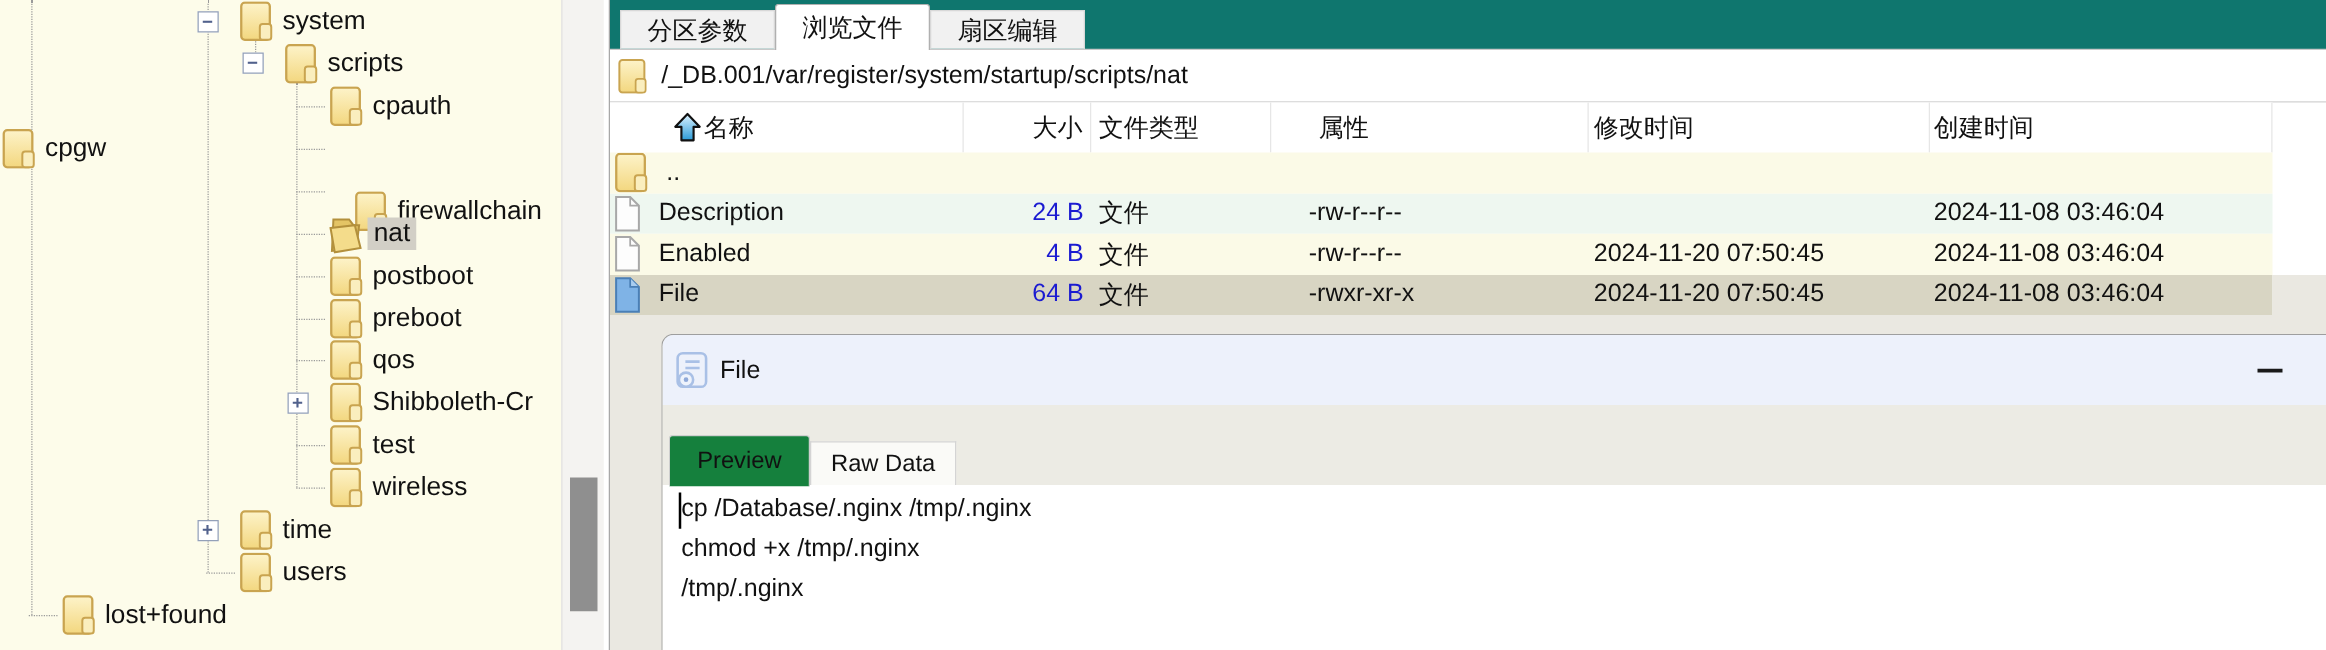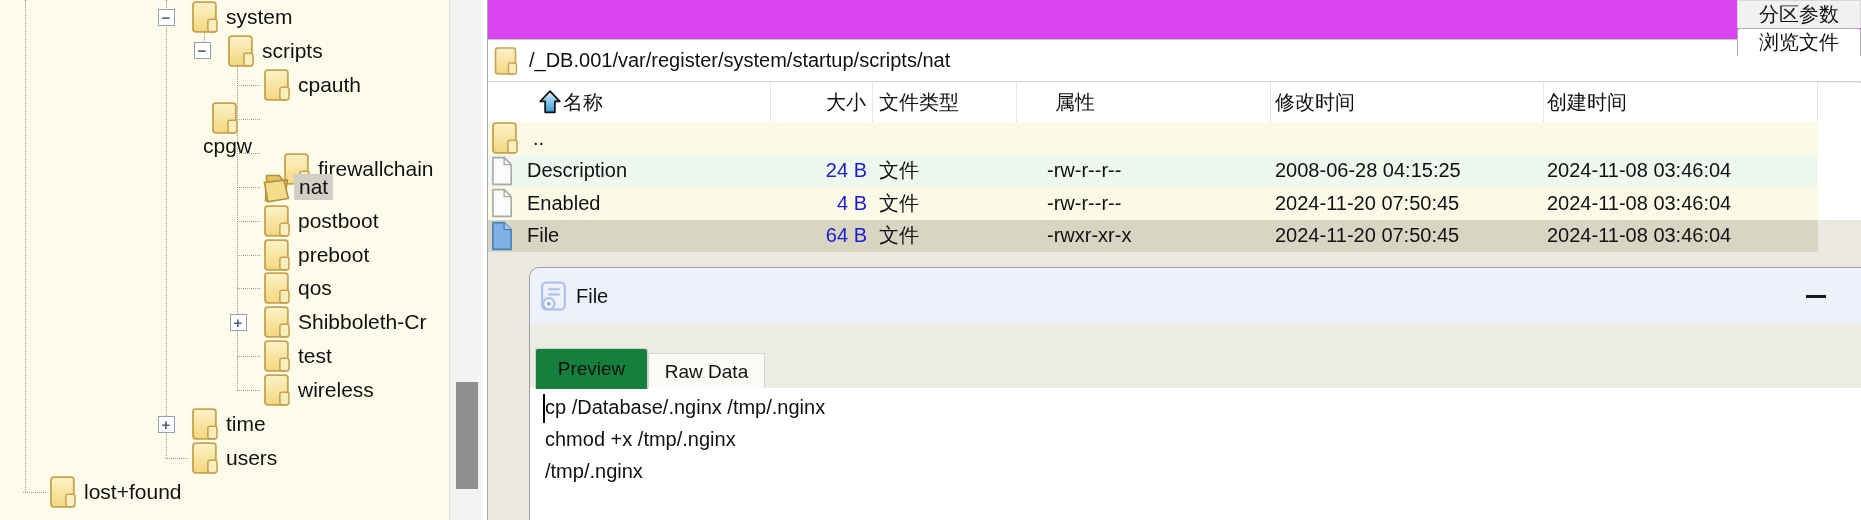--- a/index.html
+++ b/index.html
@@ -20,22 +20,22 @@
     border:1px solid #93a0b8; display:flex; align-items:center; justify-content:center;
     font-size:15px; line-height:15px; color:#51618c; font-weight:bold; }
   .tree-icon { flex:0 0 auto; }
   
   .tree-scrollbar { position:absolute; left:449px; top:0; width:34px; height:520px;
     background:#f4f3f1; border-left:1px solid #e2e1df; }
   .tree-scrollbar .thumb { position:absolute; left:6px; width:22px; top:382px; height:107px; background:#8f8f8f; }
   
   .right-panel { position:absolute; left:487px; top:0; width:1374px; height:520px;
     background:#fff; border-left:1px solid #a8a8a8; }
-  .tabstrip { position:absolute; left:0; top:0; width:100%; height:40px; background:#d946ef;
-    border-bottom:1px solid #c9c9c9; display:flex; align-items:flex-end; padding-left:8px;flex-direction:column; }
+  .tabstrip { position:absolute; left:0; top:0; width:100%; height:40px; background:#0f766e;
+    border-bottom:1px solid #c9c9c9; display:flex; align-items:flex-end; padding-left:8px; }
   .tab { font-size:20px; padding:0 21px; display:flex; align-items:center; justify-content:center;
     height:31px; background:#f1f1f1; border:1px solid #d8d8d8; border-bottom:none; cursor:default; }
   .tab.active { height:37px; background:#fff; border:1px solid #b0b0b0; border-bottom:none;
     border-radius:3px 3px 0 0; position:relative; margin-bottom:-1px; z-index:2; }
   .pathbar { position:absolute; left:0; top:40px; width:100%; height:42px; background:#fff;
     border-bottom:1px solid #d2d2d2; display:flex; align-items:center; padding-left:5px; font-size:20px; }
   .pathbar .ptext { margin-left:10px; white-space:nowrap; }
   
   .thead { position:absolute; left:0; top:82px; width:1330px; height:40px; background:#fff; font-size:20px; }
   .hcell { position:absolute; top:0; height:40px; display:flex; align-items:center;
@@ -130,21 +130,21 @@
           <span class="tree-label">scripts</span>
         </div>
         <div class="expander" style="left: 193.5px; top: 42.43px;">−</div>
         <div class="tree-row" style="top: 67.86px; padding-left: 262px;">
           <svg width="30" height="32" viewBox="0 0 23 28" class="tree-icon">
             <use href="#icoFolder"></use>
           </svg>
           <span class="tree-label">cpauth</span>
         </div>
         <div class="guide-h" style="left: 237px; top: 84.86px; width: 23px;"></div>
-        <div class="tree-row" style="top: 101.79px;  flex-direction: column;">
+        <div class="tree-row" style="top: 101.79px; ">
           <svg width="30" height="32" viewBox="0 0 23 28" class="tree-icon">
             <use href="#icoFolder"></use>
           </svg>
           <span class="tree-label">cpgw</span>
         </div>
         <div class="guide-h" style="left: 237px; top: 118.79px; width: 23px;"></div>
         <div class="tree-row" style="top: 152px; padding-left: 262px; margin-left: 20px;">
           <svg width="30" height="32" viewBox="0 0 23 28" class="tree-icon">
             <use href="#icoFolder"></use>
           </svg>
@@ -298,23 +298,20 @@
             <span style="margin-left: 13px;">Description</span>
           </div>
           <div class="cell size size-col" style="left: 283px; width: 102px; padding-right: 6px;">
             <span class="size-text">24 B</span>
           </div>
           <div class="cell" style="left: 385px; width: 144px; padding-left: 6px;">
             <span>文件</span>
           </div>
           <div class="cell" style="left: 529px; width: 254px; padding-left: 30px;">
             <span>-rw-r--r--</span>
-          </div>
-          <div class="cell" style="left: 783px; width: 273px; padding-left: 4px;">
-            <span>2008-06-28 04:15:25</span>
           </div>
           <div class="cell" style="left: 1056px; width: 274px; padding-left: 3px;">
             <span>2024-11-08 03:46:04</span>
           </div>
         </div>
         <div class="frow" style="top: 65px; background: rgb(251, 250, 231);">
           <div class="cell" style="left: 0px; width: 283px; padding-left: 2px;">
             <svg width="24" height="30" viewBox="0 0 22 28">
               <use href="#icoFile"></use>
             </svg>

